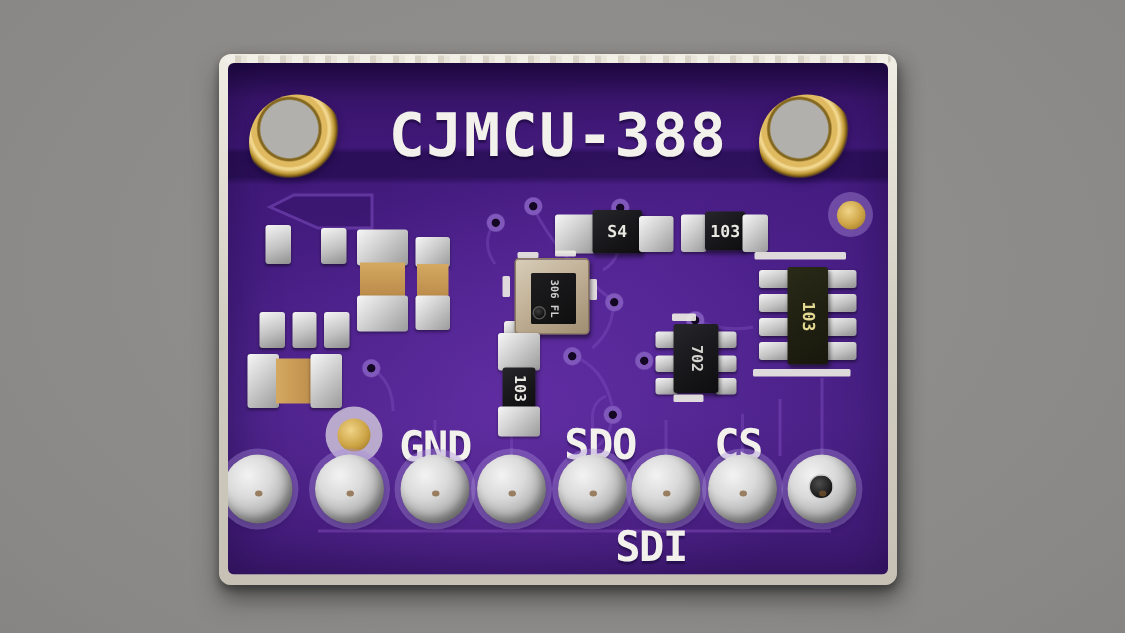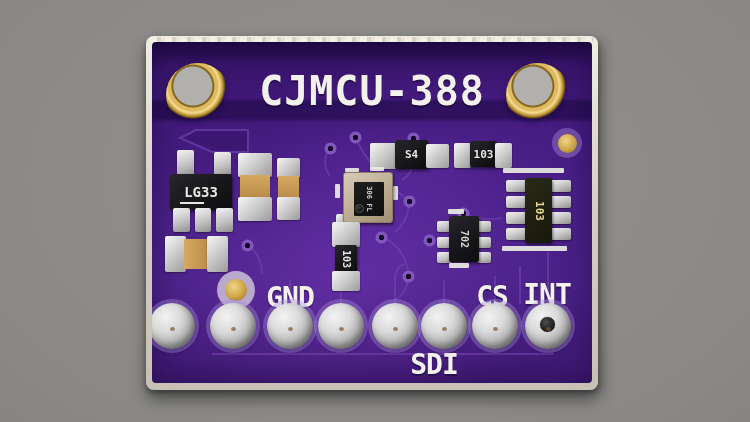--- a/index.html
+++ b/index.html
@@ -113,24 +113,20 @@
       <div class="via" style="left:172px; top:100px;"></div>
       <div class="via" style="left:251px; top:153px;"></div>
       <div class="via" style="left:223px; top:189px;"></div>
       <div class="via" style="left:271px; top:192px;"></div>
       <div class="via" style="left:250px; top:228px;"></div>
       <div class="via" style="left:89px;  top:197px;"></div>
       <div class="via" style="left:305px; top:165px;"></div>
 
       <div class="lead" style="left:25px; top:108px; width:17px; height:26px;"></div>
       <div class="lead" style="left:62px; top:110px; width:17px; height:24px;"></div>
-      <div class="chip" style="left:18px; top:132px; width:62px; height:36px; font-size:14px;">
-        <span>LG33</span>
-        <i class="abs" style="left:10px; bottom:6px; width:24px; height:2px; background:#e9e7e2;"></i>
-      </div>
       <div class="lead" style="left:21px; top:166px; width:17px; height:24px;"></div>
       <div class="lead" style="left:43px; top:166px; width:16px; height:24px;"></div>
       <div class="lead" style="left:64px; top:166px; width:17px; height:24px;"></div>
 
       <div>
         <div class="csil" style="left:86px; top:111px; width:34px; height:24px;"></div>
         <div class="ctan" style="left:88px; top:133px; width:30px; height:23px;"></div>
         <div class="csil" style="left:86px; top:155px; width:34px; height:24px;"></div>
       </div>
       <div>
@@ -194,22 +190,22 @@
       <div class="lead" style="left:397px; top:138px; width:22px; height:12px;"></div>
       <div class="lead" style="left:397px; top:154px; width:22px; height:12px;"></div>
       <div class="lead" style="left:397px; top:170px; width:22px; height:12px;"></div>
       <div class="lead" style="left:397px; top:186px; width:22px; height:12px;"></div>
       <div class="chip" style="left:373px; top:136px; width:27px; height:65px; background:linear-gradient(145deg,#2a2a18,#17170c);">
         <span class="chip-mark-rot" style="font-size:11px; color:#e5da92;">103</span>
       </div>
       <div class="silk" style="left:350px; top:204px; width:65px; height:5px;"></div>
 
       <div class="pin-label" style="left:138px; top:239px;">GND</div>
+      <div class="pin-label" style="left:248px; top:238px;">SDO</div>
       <div class="pin-label" style="left:340px; top:238px;">CS</div>
-      <div class="pin-label" style="left:395px; top:236px;">INT</div>
       <div class="pin-label" style="left:282px; top:306px;">SDI</div>
 
       <div class="pad" style="left:-3px;  top:261px;"></div>
       <div class="pad" style="left:58px;  top:261px;"></div>
       <div class="pad" style="left:115px; top:261px;"></div>
       <div class="pad" style="left:166px; top:261px;"></div>
       <div class="pad" style="left:220px; top:261px;"></div>
       <div class="pad" style="left:269px; top:261px;"></div>
       <div class="pad" style="left:320px; top:261px;"></div>
       <div class="pad" style="left:373px; top:261px;">

